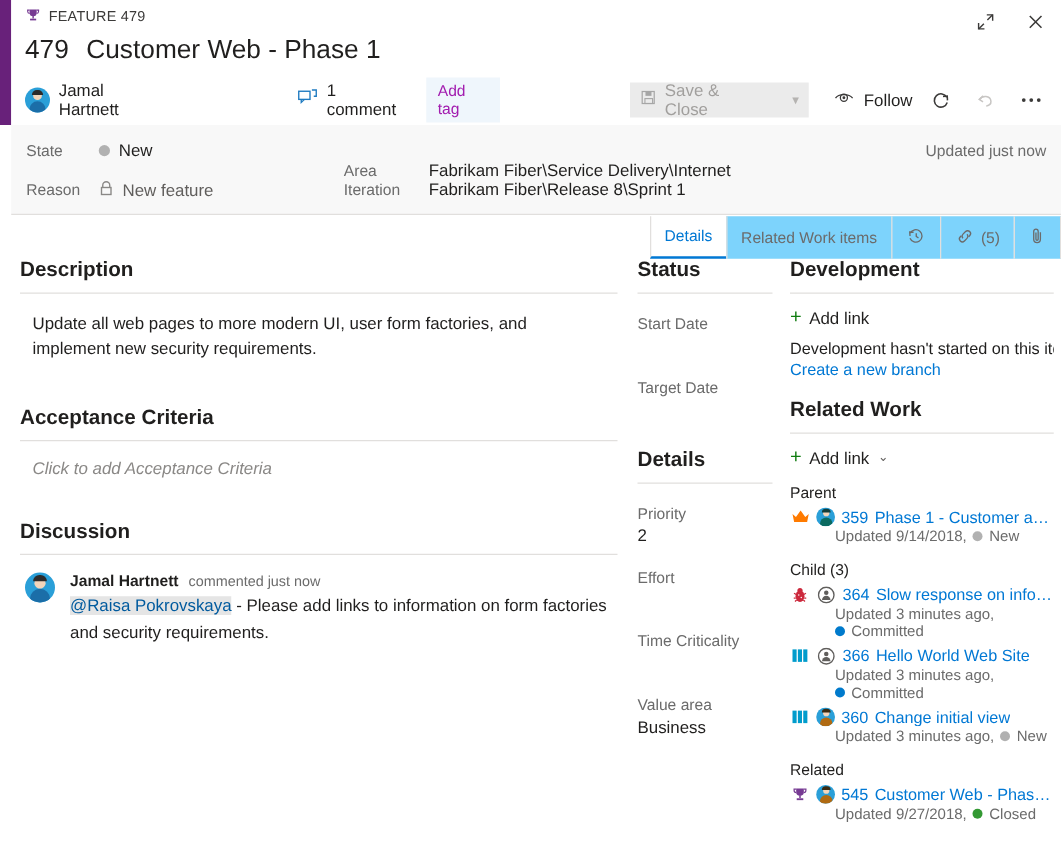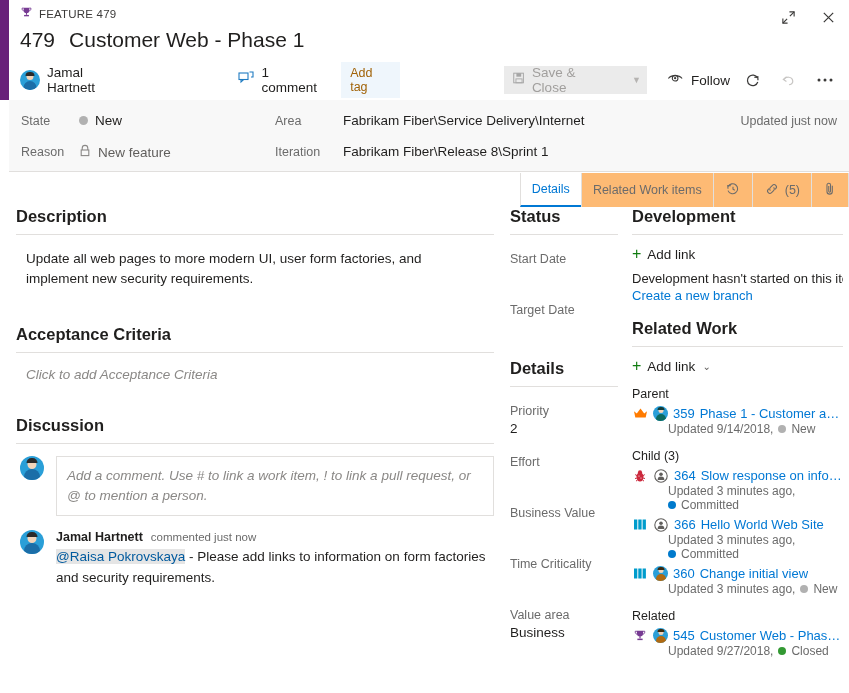--- a/index.html
+++ b/index.html
@@ -55,21 +55,21 @@
   .assigned-name { font-size: 13.5px; color: #201f1e; }
 
   .comment-link {
     display: flex; align-items: center; gap: 7px;
     margin-left: 110px; cursor: pointer;
   }
   .comment-link-text { font-size: 13.5px; color: #201f1e; }
 
   .add-tag {
     margin-left: 18px;
-    background: #eff6fc; color: #a16207;
+    background: #eff6fc; color: #a21caf;
     font-size: 12.5px; padding: 4px 9px; cursor: pointer;
   }
 
   .save-close {
     margin-left: 104px;
     background: #ebebeb; color: #a6a6a6;
     height: 28px; display: flex; align-items: center;
     padding: 0 6px 0 8px; gap: 6px; cursor: default;
   }
   .save-close-label { font-size: 13.5px; color: #a19f9d; }
@@ -110,21 +110,21 @@
   }
 
   
   .tabs {
     position: absolute; right: 0; top: 173px;
     height: 34px; display: flex; align-items: stretch;
   }
   .tab {
     display: flex; align-items: center; justify-content: center;
     padding: 0 11px; font-size: 12.5px; color: #6b6b6b;
-    border-left: 1px solid #e1dfdd; background: #fdba74;
+    border-left: 1px solid #e1dfdd; background: #7dd3fc;
     cursor: pointer; gap: 5px;
   }
   .tab.active {
     background: #fff; color: #0078d4;
     border-bottom: 2px solid #0078d4;
   }
   .tab:last-child { border-right: 1px solid #e1dfdd; }
 
   
   .body { position: absolute; left: 0; top: 207px; right: 0; bottom: 0; }
@@ -386,21 +386,21 @@
         <span>
           <svg width="12" height="13" viewBox="0 0 12 13">
             <path d="M3.2 6 V4.2 a2.8 2.8 0 0 1 5.6 0 V6" fill="none" stroke="#8a8886" stroke-width="1.1"></path>
             <rect x="2.2" y="6" width="7.6" height="5.6" fill="none" stroke="#8a8886" stroke-width="1.1"></rect>
           </svg>
         </span>
         <span>New feature</span>
       </span>
     </div>
 
-    <div class="fld" style="left:266px; top:13px;justify-content:center;">
+    <div class="fld" style="left:266px; top:29px;justify-content:center;">
       <span class="fld-label">Area</span>
       <span class="fld-value" style="margin-left:10px">Fabrikam Fiber\Service Delivery\Internet</span>
     </div>
 
     <div class="fld" style="left:266px; top:44px;">
       <span class="fld-label">Iteration</span>
       <span class="fld-value" style="margin-left:10px">Fabrikam Fiber\Release 8\Sprint 1</span>
     </div>
 
     <div class="updated-note">Updated just now</div>
@@ -447,26 +447,20 @@
       <div class="sec-h sec-rule">Description</div>
       <div class="desc-text">Update all web pages to more modern UI, user form factories, and implement new security requirements.</div>
 
       <div class="sec-gap-1"></div>
       <div class="sec-h sec-rule">Acceptance Criteria</div>
       <div class="placeholder">Click to add Acceptance Criteria</div>
 
       <div class="sec-gap-2"></div>
       <div class="sec-h sec-rule">Discussion</div>
 
-      <div class="comment-box">
-        <span class="avatar">
-            <i class="hair"></i>
-          </span>
-        <div class="comment-input">Add a comment. Use # to link a work item, ! to link a pull request, or @ to mention a person.</div>
-      </div>
 
       <div class="comment-entry">
         <span class="avatar">
             <i class="hair"></i>
           </span>
         <div class="ce-body">
           <div class="ce-head">
             <span class="ce-author">Jamal Hartnett</span>
             <span class="ce-when">commented just now</span>
           </div>
@@ -489,24 +483,20 @@
 
       <div style="height:22px"></div>
       <div class="mid-h">Details</div>
 
       <div class="mid-field">
         <div class="mid-label">Priority</div>
         <div class="mid-value">2</div>
       </div>
       <div class="mid-field">
         <div class="mid-label">Effort</div>
-        <div class="mid-empty"></div>
-      </div>
-      <div class="mid-field">
-        <div class="mid-label">Business Value</div>
         <div class="mid-empty"></div>
       </div>
       <div class="mid-field">
         <div class="mid-label">Time Criticality</div>
         <div class="mid-empty"></div>
       </div>
       <div class="mid-field">
         <div class="mid-label">Value area</div>
         <div class="mid-value">Business</div>
       </div>

